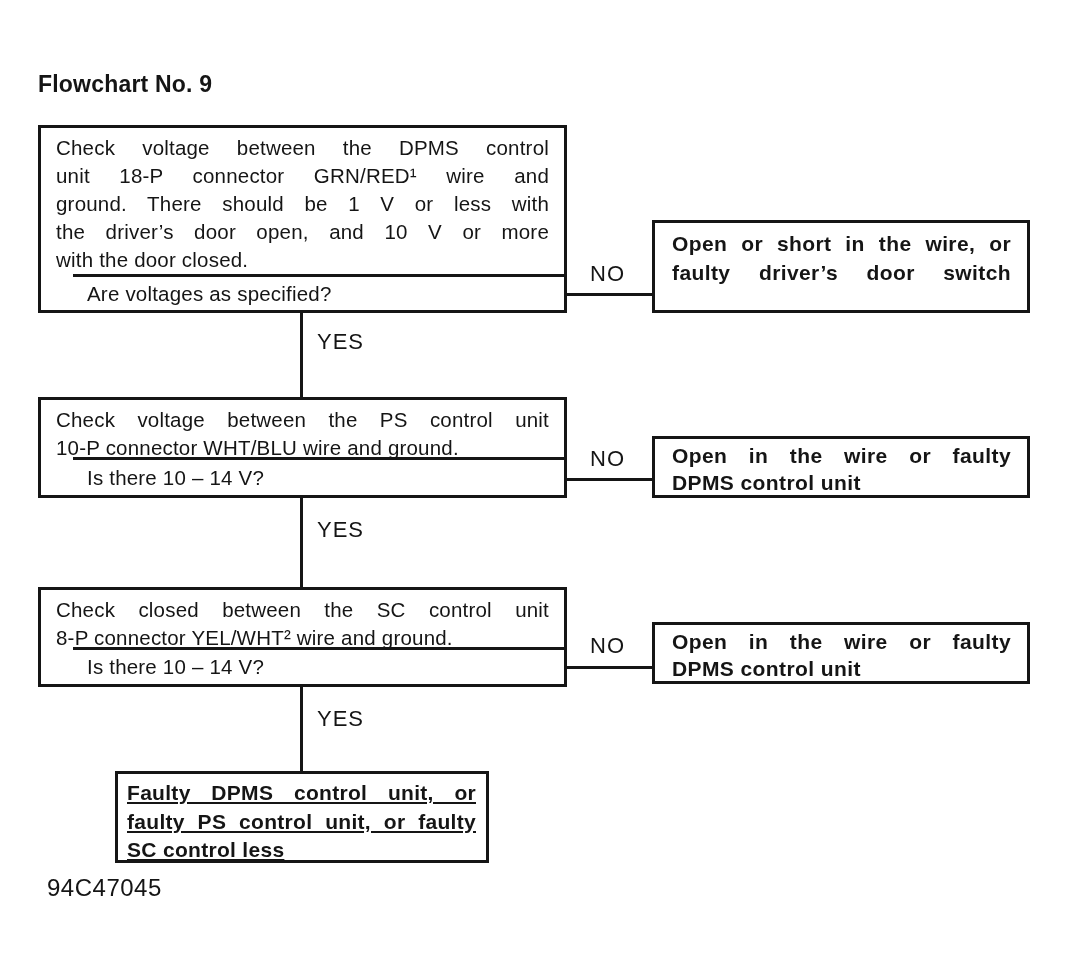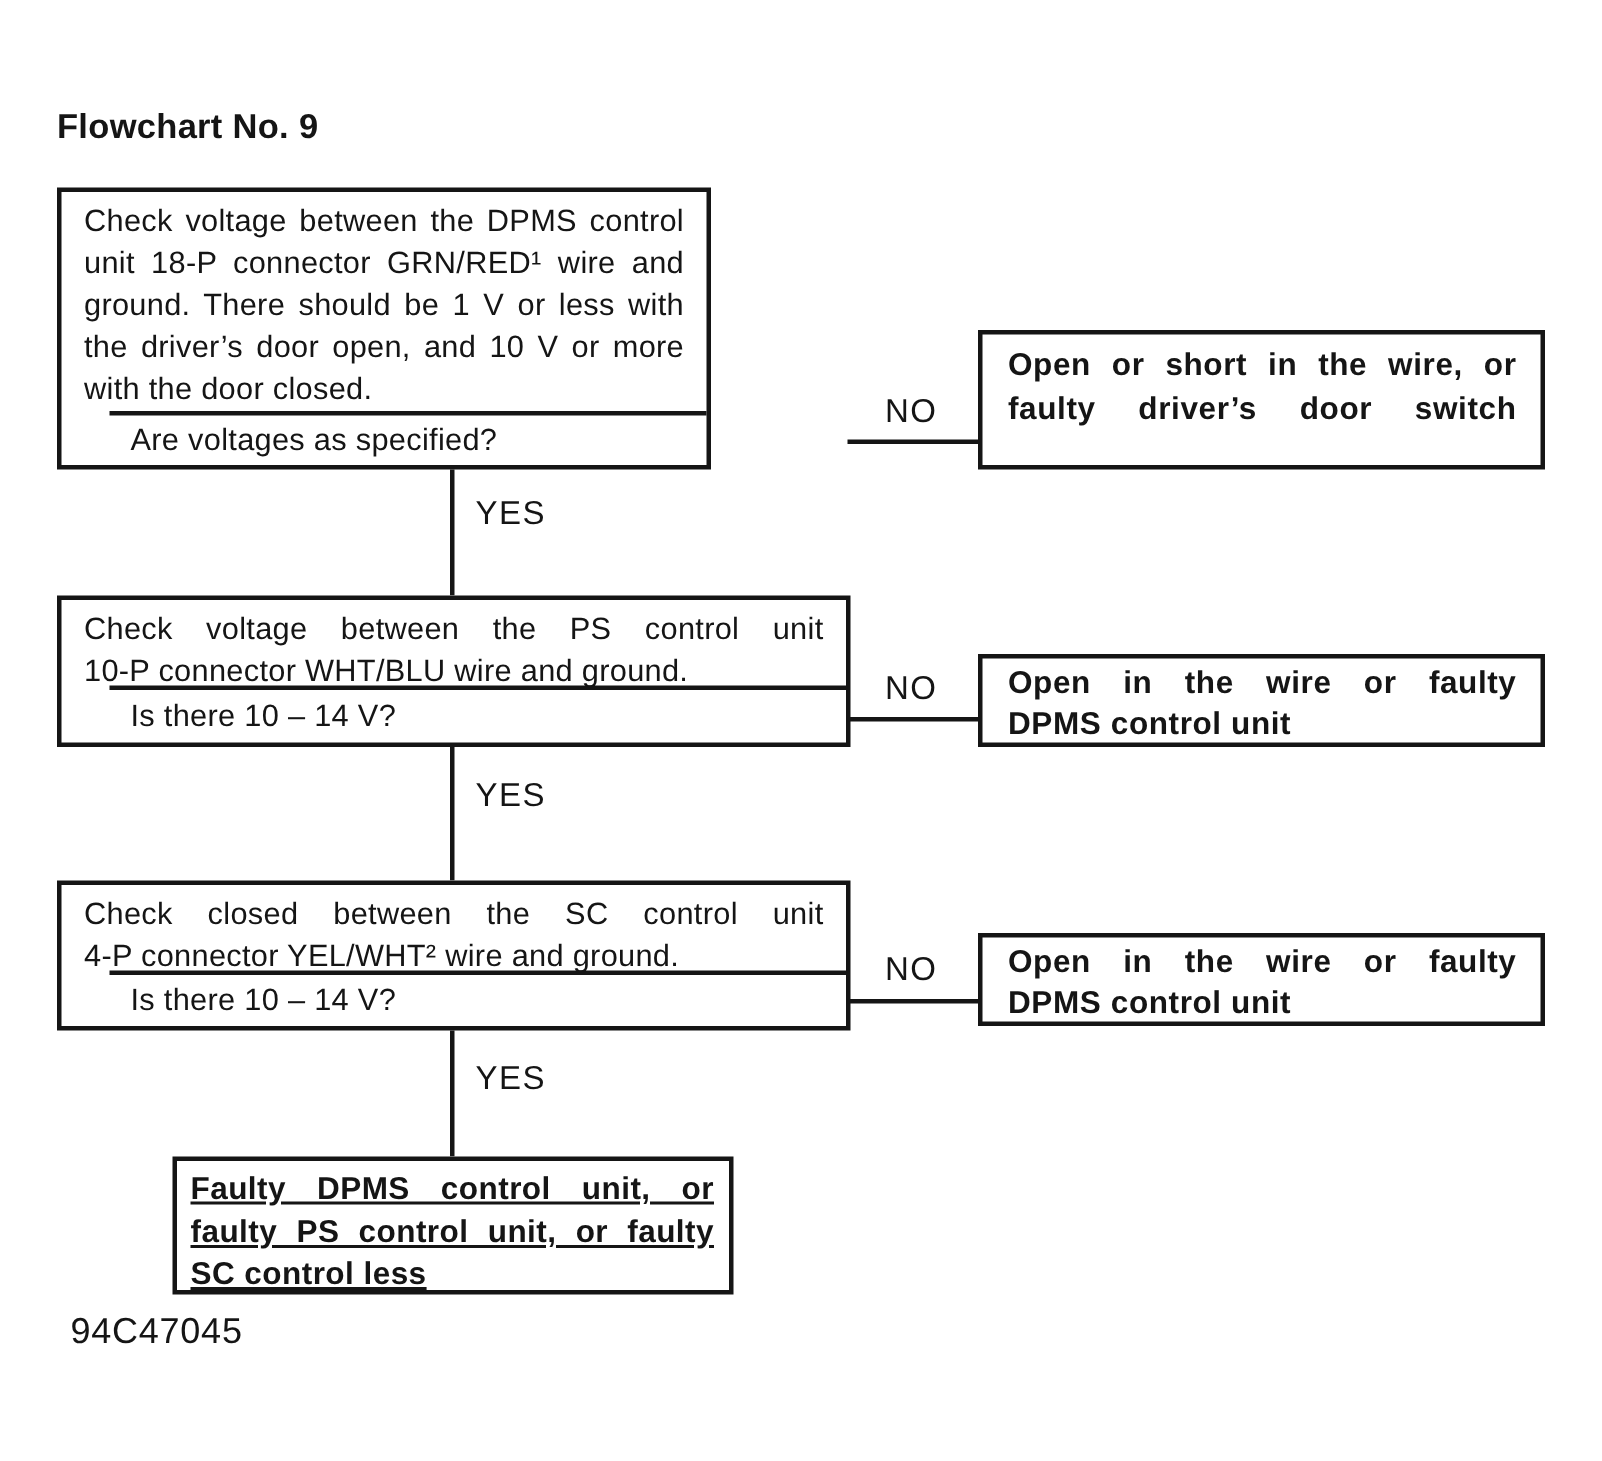--- a/index.html
+++ b/index.html
@@ -64,21 +64,21 @@
     font-size:24px;letter-spacing:.5px;white-space:nowrap;
   }
 </style>
 </head>
 <body>
 
 <div id="canvas">
 
   <div class="title" style="left:38px;top:71px;">Flowchart No. 9</div>
 
-  <div class="box" style="left:38px;top:125px;width:436px;height:188px;">
+  <div class="box" style="left:38px;top:125px;width:529px;height:188px;">
     <div class="itext">
       <div class="jline">Check voltage between the DPMS control</div>
       <div class="jline">unit 18-P connector GRN/RED¹ wire and</div>
       <div class="jline">ground. There should be 1 V or less with</div>
       <div class="jline">the driver’s door open, and 10 V or more</div>
       <div>with the door closed.</div>
     </div>
     <div class="strip" style="height:36px;">Are voltages as specified?</div>
   </div>
 
@@ -110,21 +110,21 @@
       <div>DPMS control unit</div>
     </div>
   </div>
 
   <div class="vline" style="left:300px;top:498px;height:89px;"></div>
   <div class="branch-label" style="left:317px;top:517px;">YES</div>
 
   <div class="box" style="left:38px;top:587px;width:529px;height:100px;">
     <div class="itext">
       <div class="jline">Check closed between the SC control unit</div>
-      <div>4-P connector YEL/WHT² wire and ground.</div>
+      <div>8-P connector YEL/WHT² wire and ground.</div>
     </div>
     <div class="strip" style="height:37px;">Is there 10 – 14 V?</div>
   </div>
 
   <div class="hline" style="left:565px;top:666px;width:88px;"></div>
   <div class="branch-label" style="left:590px;top:633px;">NO</div>
   <div class="box" style="left:652px;top:622px;width:378px;height:62px;">
     <div class="rtext" style="padding-top:3px;line-height:27px;">
       <div class="jline">Open in the wire or faulty</div>
       <div>DPMS control unit</div>

